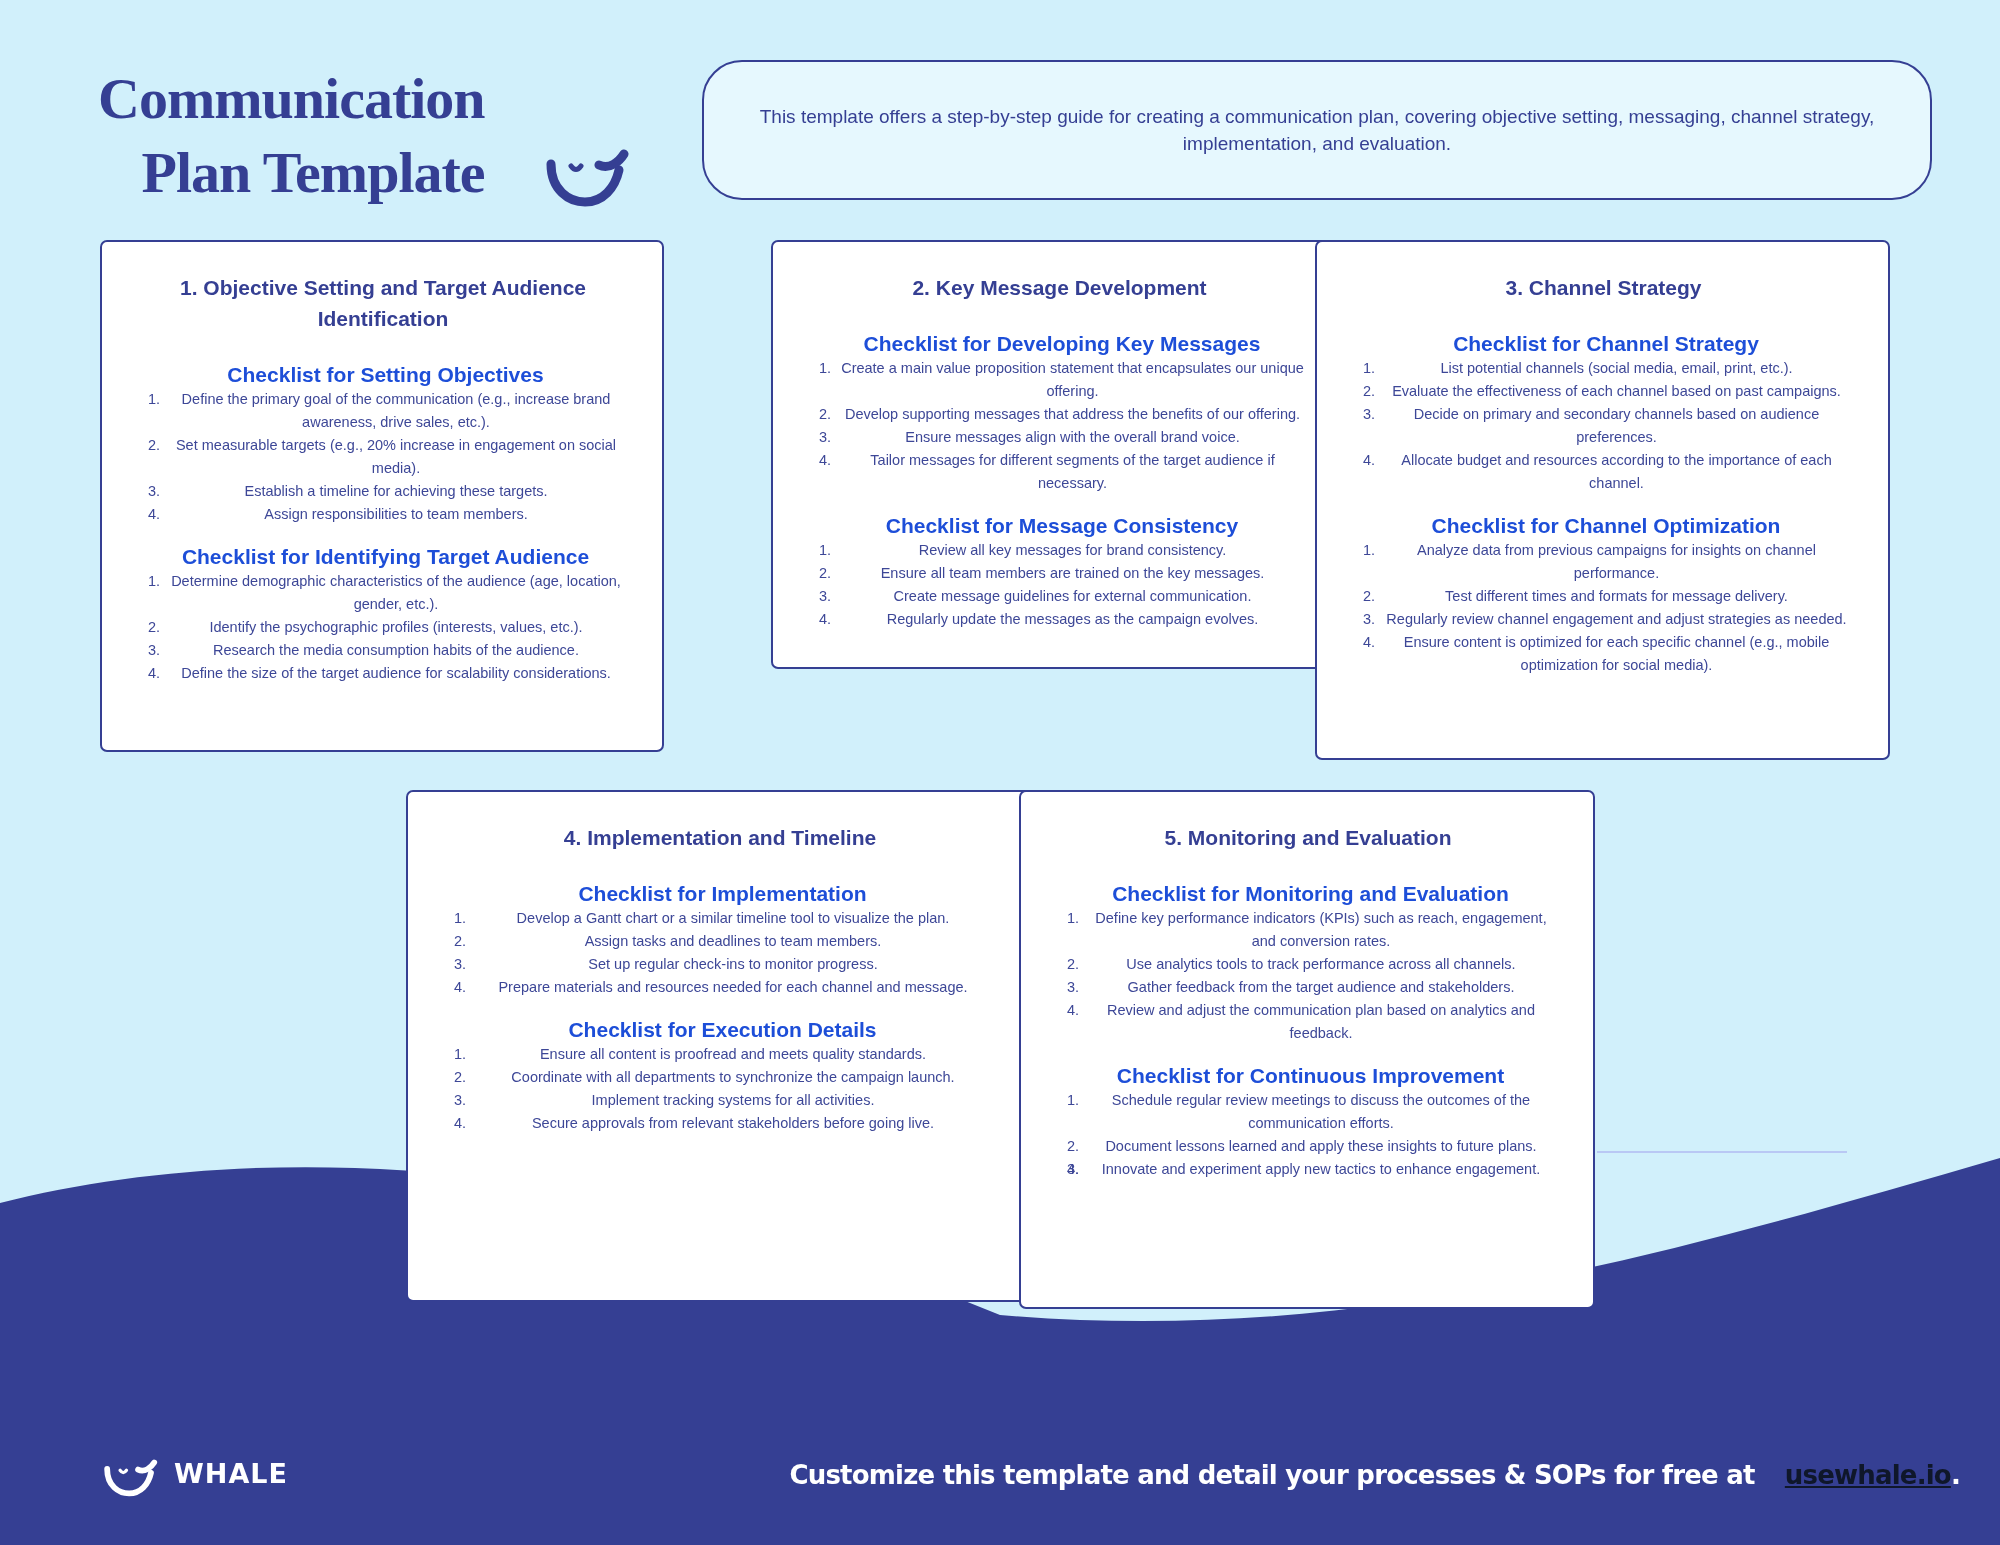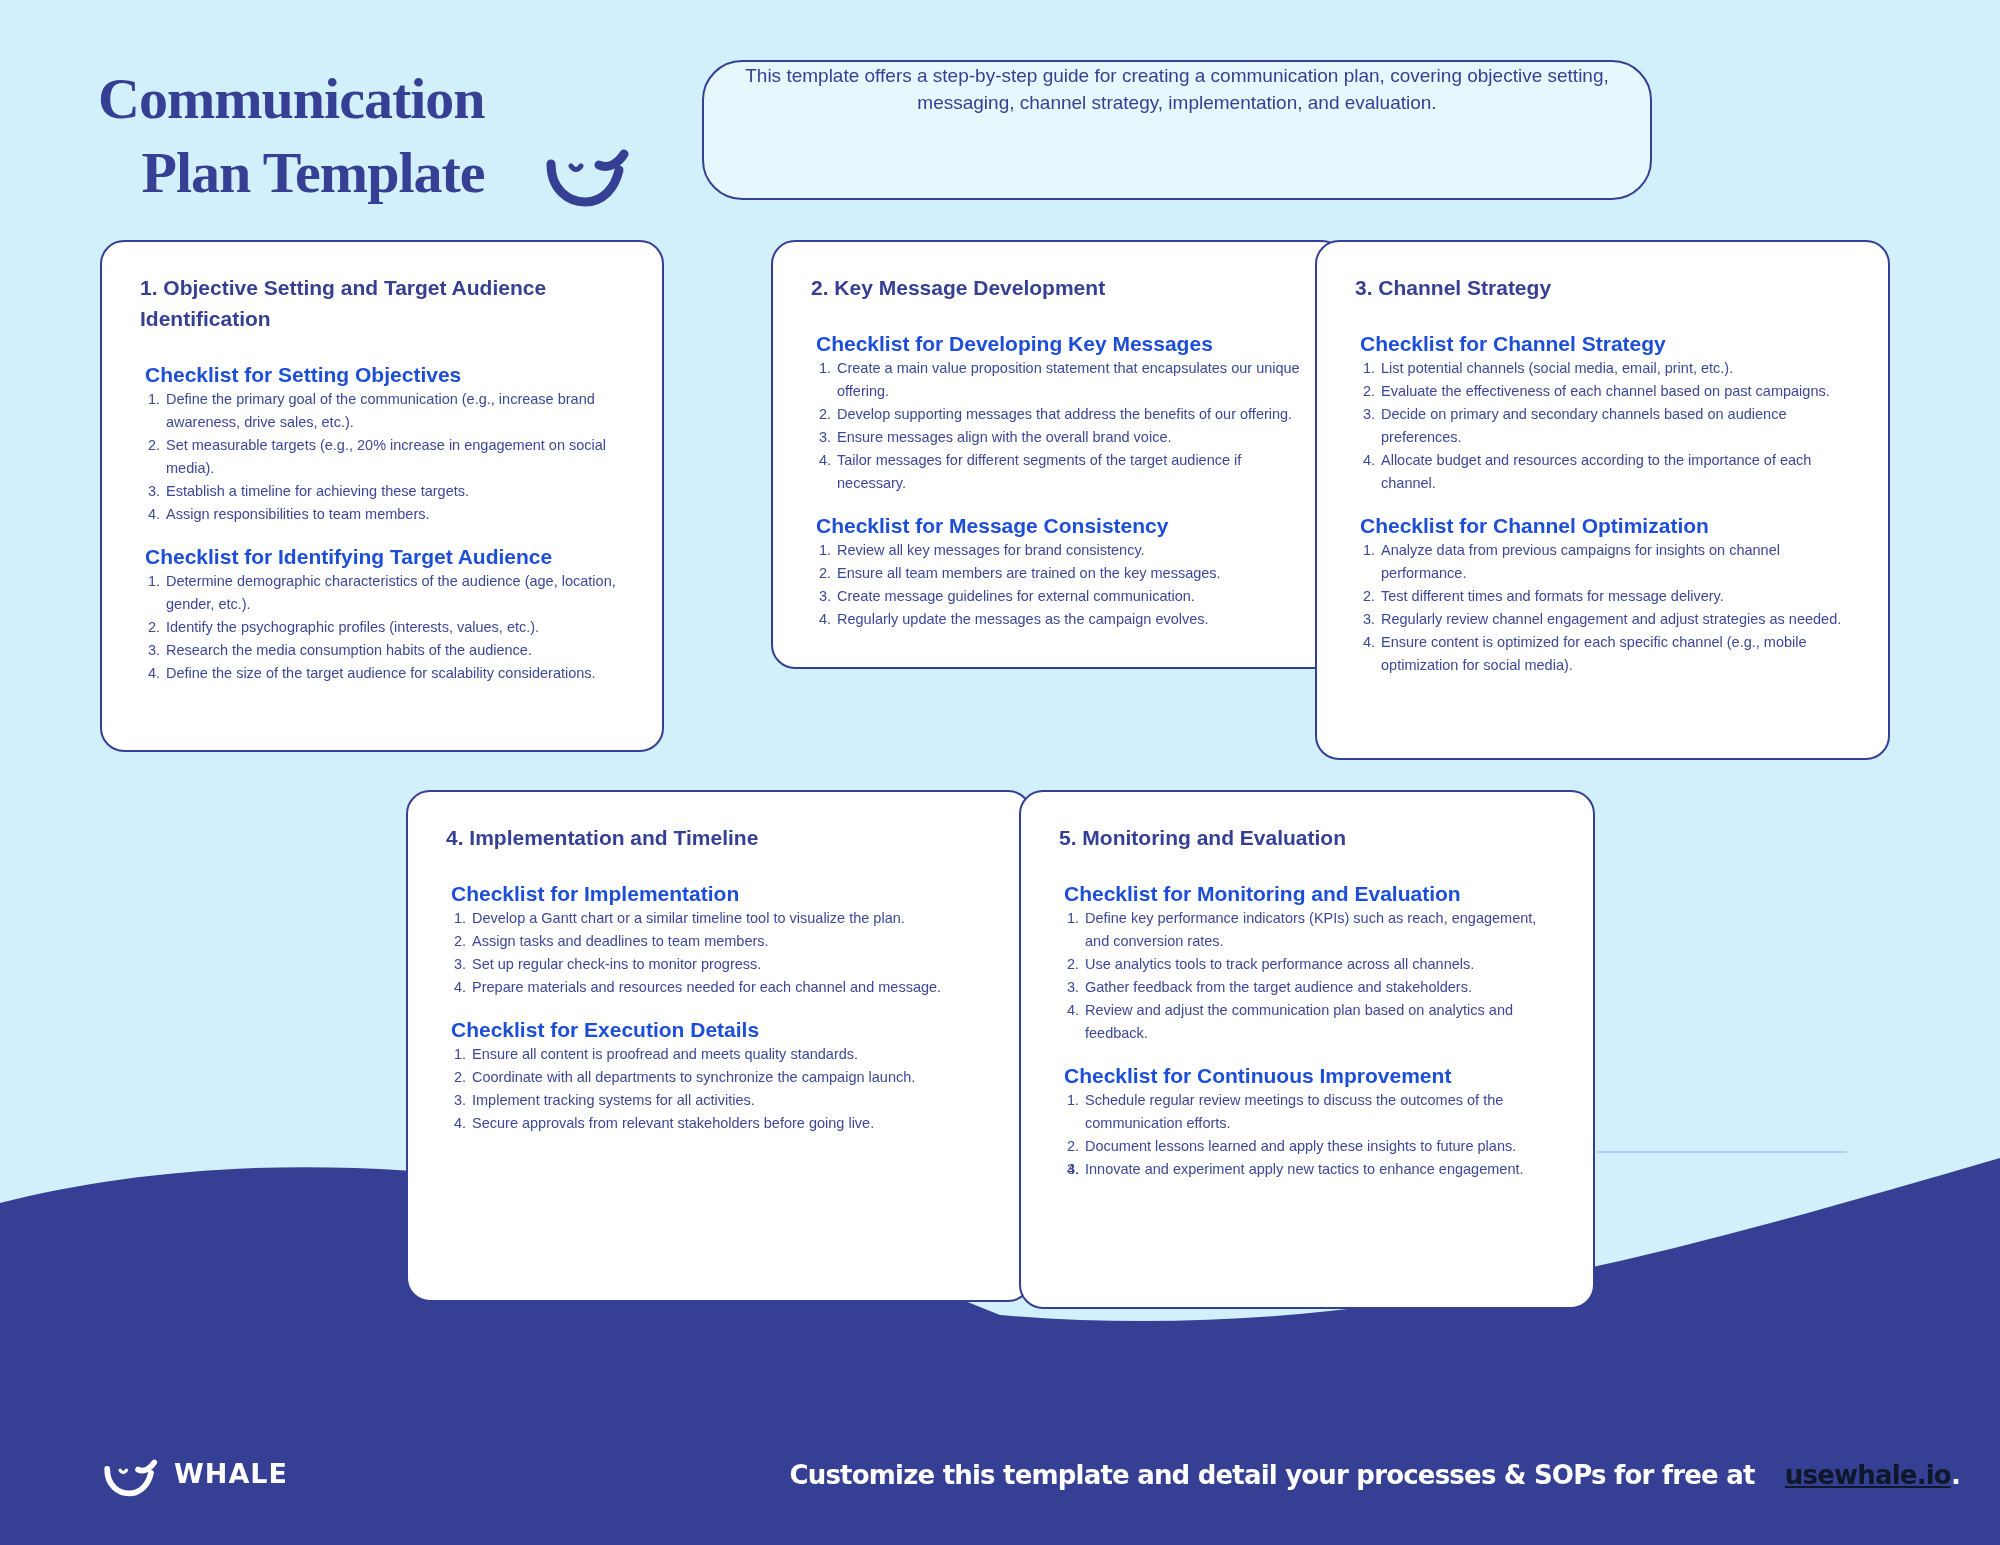--- a/index.html
+++ b/index.html
@@ -11,29 +11,30 @@
   }
   .wave { position:absolute; left:0; top:0; width:2000px; height:1545px; z-index:0; }
   .title {
     position:absolute; left:98px; top:62px; z-index:2;
     font-family:Liberation Serif, serif; font-weight:bold;
     font-size:58px; line-height:74px; color:#353f93; letter-spacing:-1px;text-align:right;
   }
   .title .line { display:block; white-space:nowrap; }
   .title-smile { position:absolute; left:543px; top:148px; z-index:2; }
   .intro {
-    position:absolute; left:702px; top:60px; width:950px; height:140px; z-index:2;
+    position:absolute; left:702px; top:60px; width:1230px; height:140px; z-index:2;
     background:#e6f8fe; border:2px solid #353f93; border-radius:40px;
-    box-sizing:border-box; display:flex; align-items:flex-start; justify-content:center;
+    box-sizing:border-box; display:flex; align-items:center; justify-content:center;
     padding:0 40px; text-align:center; font-size:19px; line-height:27px; color:#353f93;
   }
   .card {
     position:absolute; z-index:2; background:#ffffff;
-    border:2px solid #353f93; border-radius:24px; box-sizing:border-box;
+    border:2px solid #353f93; border-radius:7px; box-sizing:border-box;
     padding:30px 36px 20px 38px;
+    text-align:center;
   }
   .card h2 {
     margin:0 0 30px 0; font-size:21px; line-height:31px; font-weight:bold; color:#353f93;
   }
   .card h3 {
     margin:0 0 2px 5px; font-size:21px; line-height:22px; font-weight:bold; color:#1d4ed8;
   }
   .card ol { margin:0 0 20px 0; padding:0 0 0 26px; list-style:none; }
   .card li {
     position:relative; font-size:14.5px; line-height:23px; color:#3d4797; padding-left:0;

